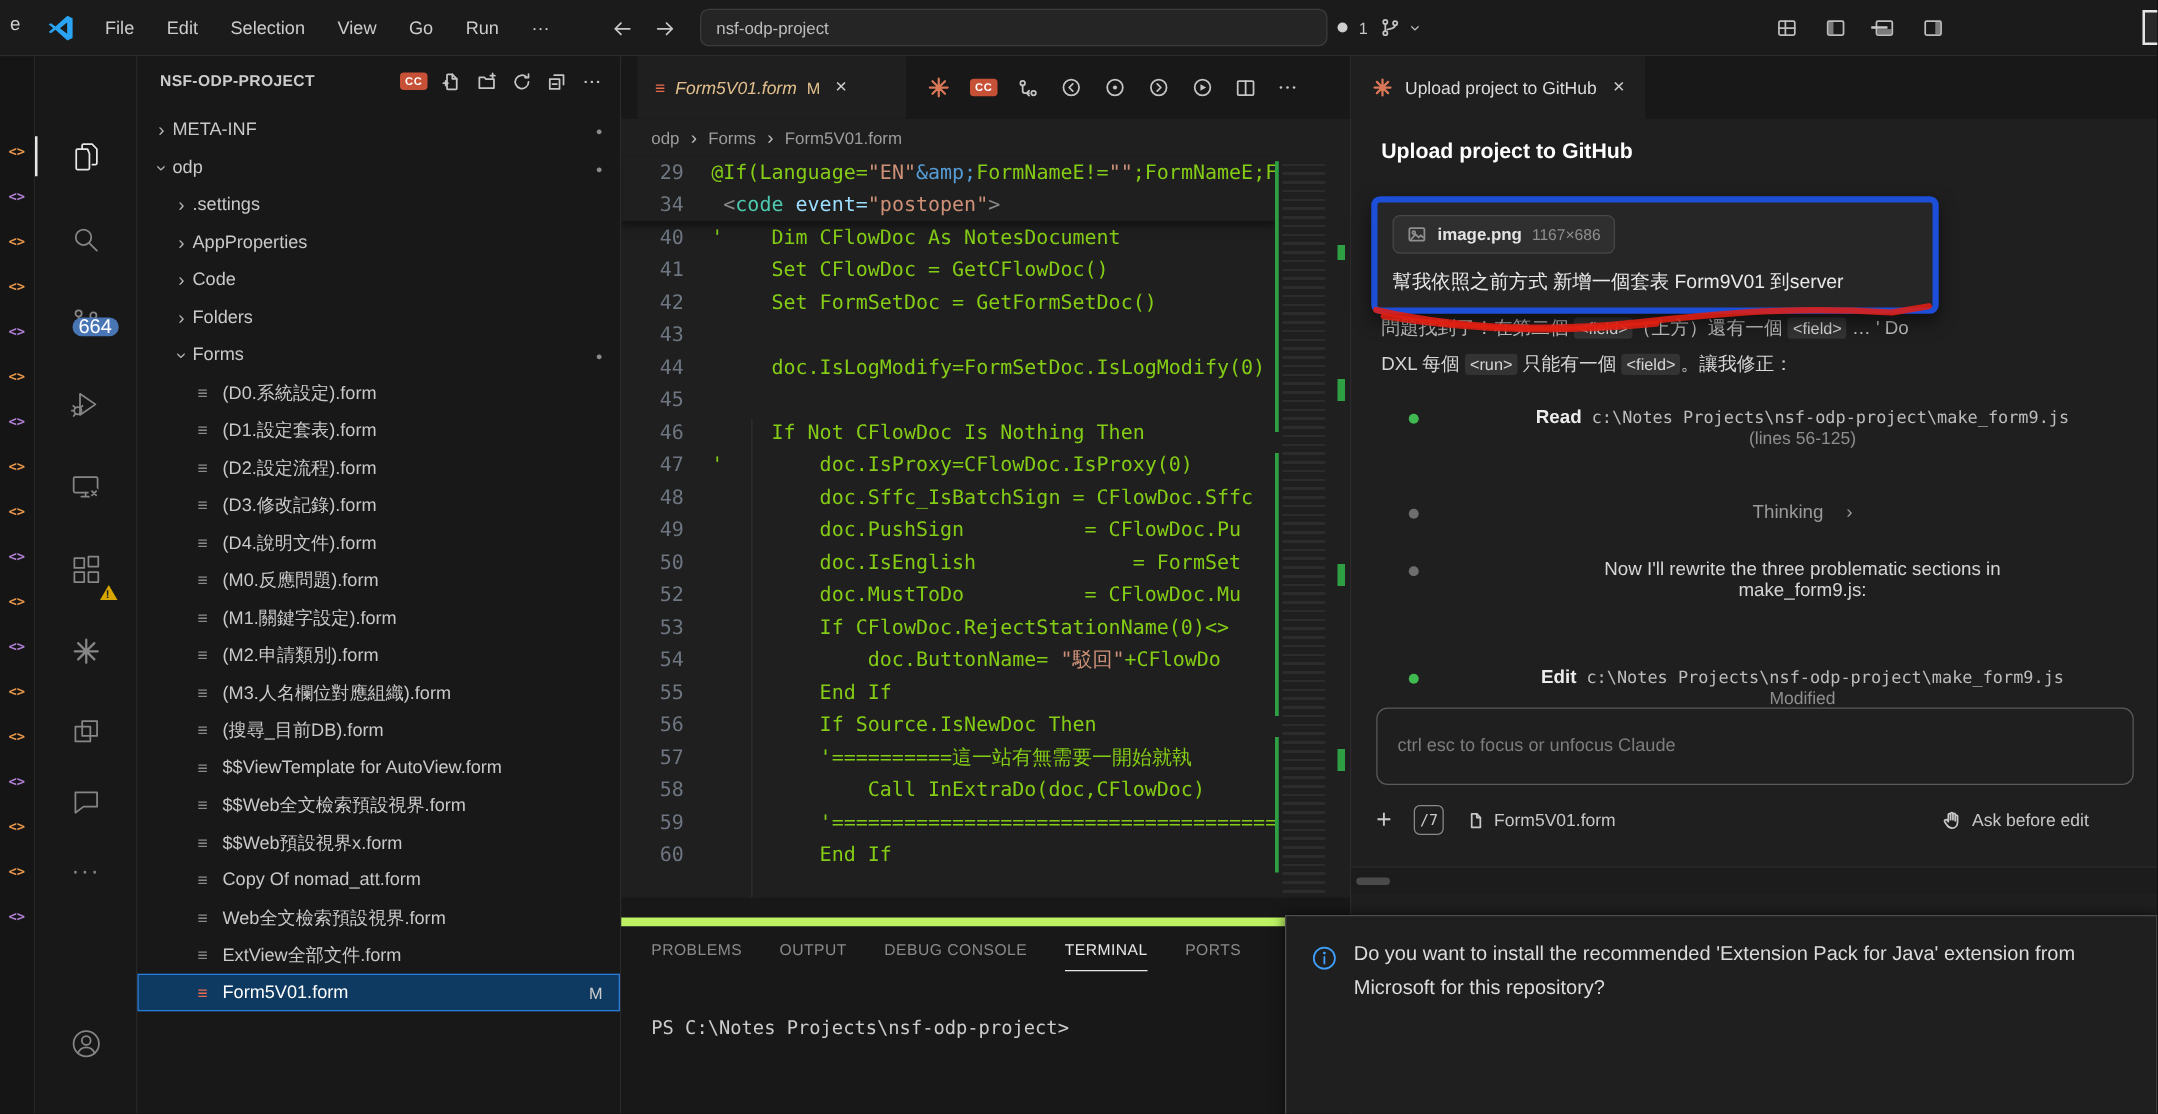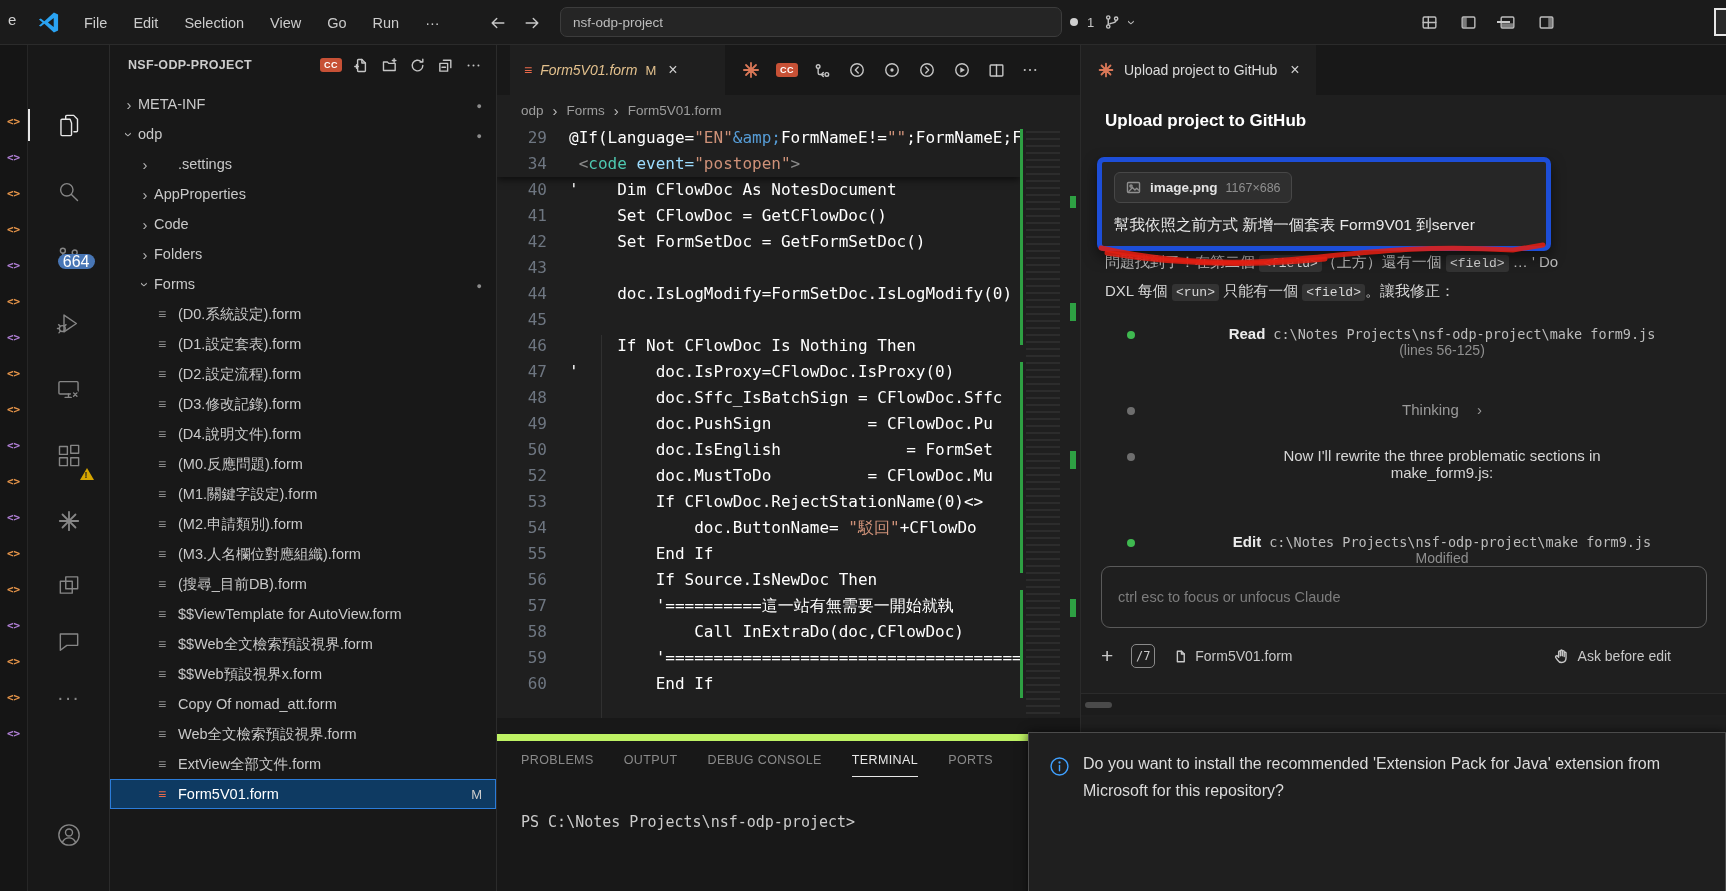--- a/index.html
+++ b/index.html
@@ -69,21 +69,21 @@
   .tab-x { color:#cfcfcf; font-size:16px; margin-left:4px; }
   .tab-tools { display:flex; align-items:center; gap:15px; margin-left:16px; color:#c5c5c5; }
   .breadcrumb { position:absolute; left:0; top:50px; width:100%; height:30px; display:flex; align-items:center; gap:9px; padding-left:24px; color:#9d9d9d; font-size:13.5px; background:#1f1f1f; }
   .code-viewport { position:absolute; left:0; top:80px; width:523px; height:593px; overflow:hidden; background:#1f1f1f; }
   .code-row { display:flex; height:26px; line-height:26px; font-size:16px; white-space:pre; }
   .ln { flex:0 0 72px; text-align:right; padding-right:22px; color:#6e7681; }
   .cd { flex:1; overflow:hidden; }
   .sticky { position:absolute; left:0; top:0; width:100%; background:#1f1f1f; box-shadow:0 3px 7px rgba(0,0,0,.55); z-index:3; }
   .lines { position:absolute; left:0; top:52px; width:100%; }
   .indent-guide { position:absolute; left:104px; top:210px; width:1px; height:383px; background:#303030; z-index:2; }
-  .tok-p{color:#ffffff}.tok-s{color:#ce9178}.tok-k{color:#569cd6}.tok-t{color:#4ec9b0}.tok-a{color:#9cdcfe}.tok-g{color:#8a8a8a}
+  .tok-p{color:#84cc16}.tok-s{color:#ce9178}.tok-k{color:#569cd6}.tok-t{color:#4ec9b0}.tok-a{color:#9cdcfe}.tok-g{color:#8a8a8a}
   .minimap { position:absolute; left:523px; top:80px; width:46px; height:593px; background:
       repeating-linear-gradient(to bottom,#2c2c2c 0 2px,transparent 2px 7px); background-position:6px 6px; background-size:34px 100%; background-repeat:no-repeat; }
   .minimap::before { content:""; position:absolute; left:0; top:4px; width:3px; height:96%;
       background:linear-gradient(to bottom,#2ea043 0 38%, transparent 38% 41%, #2ea043 41% 78%, transparent 78% 81%, #2ea043 81% 100%); }
   .overview { position:absolute; left:569px; top:80px; width:14px; height:593px; background:#1f1f1f;
       background-image:linear-gradient(to bottom, transparent 0 12%, #2ea043 12% 14%, transparent 14% 30%, #2ea043 30% 33%, transparent 33% 55%, #2ea043 55% 58%, transparent 58% 80%, #2ea043 80% 83%, transparent 83%); background-size:6px 100%; background-position:4px 0; background-repeat:no-repeat; }
 
   
   .panel { position:absolute; left:497px; top:734px; width:583px; height:173px; background:#181818; border-top:7px solid #bef264; }
   .ptabs { display:flex; gap:30px; padding:12px 0 0 24px; font-size:12.5px; letter-spacing:.4px; color:#8a8a8a; }
@@ -98,21 +98,21 @@
   .rheading { position:absolute; left:24px; top:66px; font-size:17px; font-weight:bold; color:#ffffff; }
   .msgcard { position:absolute; left:16px; top:112px; width:454px; height:94px; background:#262626; border:5px solid #1d4ed8; border-radius:7px; box-shadow:0 6px 14px rgba(0,0,0,.5); z-index:10; padding:10px 12px; }
   .attach { display:inline-flex; align-items:center; gap:8px; background:#2f2f2f; border:1px solid #474747; border-radius:6px; padding:6px 10px; color:#8f8f8f; }
   .attach-name { color:#e3e3e3; font-size:13.5px; font-weight:bold; }
   .attach-dims { color:#8f8f8f; font-size:12.5px; }
   .usermsg { margin-top:12px; color:#e9e9e9; font-size:15.5px; white-space:nowrap; overflow:visible; }
   .annotation { position:absolute; left:12px; top:189px; z-index:30; pointer-events:none; }
   .annotation path { fill:none; stroke:#e11f12; stroke-width:5; stroke-linecap:round; opacity:.88; }
   .chatline { position:absolute; left:24px; white-space:nowrap; overflow:hidden; width:616px; font-size:15px; color:#d6d6d6; }
   .dimline { color:#bdbdbd; z-index:5; }
-  .codechip { font-family:Liberation Mono, monospace; font-size:13px; background:#333333; border-radius:3px; padding:1px 4px; color:#d7d7d7; }
+  .codechip { font-family:Liberation Sans, sans-serif; font-size:13px; background:#333333; border-radius:3px; padding:1px 4px; color:#d7d7d7; }
   .bullet { position:absolute; left:44px; width:608px; font-size:15px; color:#e2e2e2;text-align:center; }
   .bdot { position:absolute; left:2px; top:6px; width:8px; height:8px; border-radius:50%; }
   .bdot.green { background:#3fb950; } .bdot.grey { background:#6e6e6e; }
   .btitle { font-weight:bold; color:#ececec; margin-left:26px; }
   .bpath { font-family:"DejaVu Sans Mono",monospace; font-size:13.5px; color:#bcbcbc; margin-left:8px; }
   .bsub { margin-left:26px; color:#8f8f8f; font-size:14px; }
   .btext { margin-left:26px; color:#d6d6d6; }
   .bmuted { color:#9a9a9a; }
   .bullet-line { white-space:nowrap; overflow:hidden; }
   .chat-input { position:absolute; left:20px; top:521px; width:606px; height:62px; background:#1f1f1f; border:1px solid #5a5a5a; border-radius:9px; z-index:12; color:#8a8a8a; }
@@ -328,21 +328,21 @@
 
           <span class="rdot"></span>
         </div>
         <div class="row" style="padding-left: 10px;">
           <span class="twisty d"></span>
 
           <span class="rlabel">odp</span>
 
           <span class="rdot"></span>
         </div>
-        <div class="row" style="padding-left: 26px; gap: 24px;">
+        <div class="row" style="padding-left: 26px;">
           <span class="twisty r"></span>
 
           <span class="rlabel">.settings</span>
 
         </div>
         <div class="row" style="padding-left: 26px;">
           <span class="twisty r"></span>
 
           <span class="rlabel">AppProperties</span>
 

